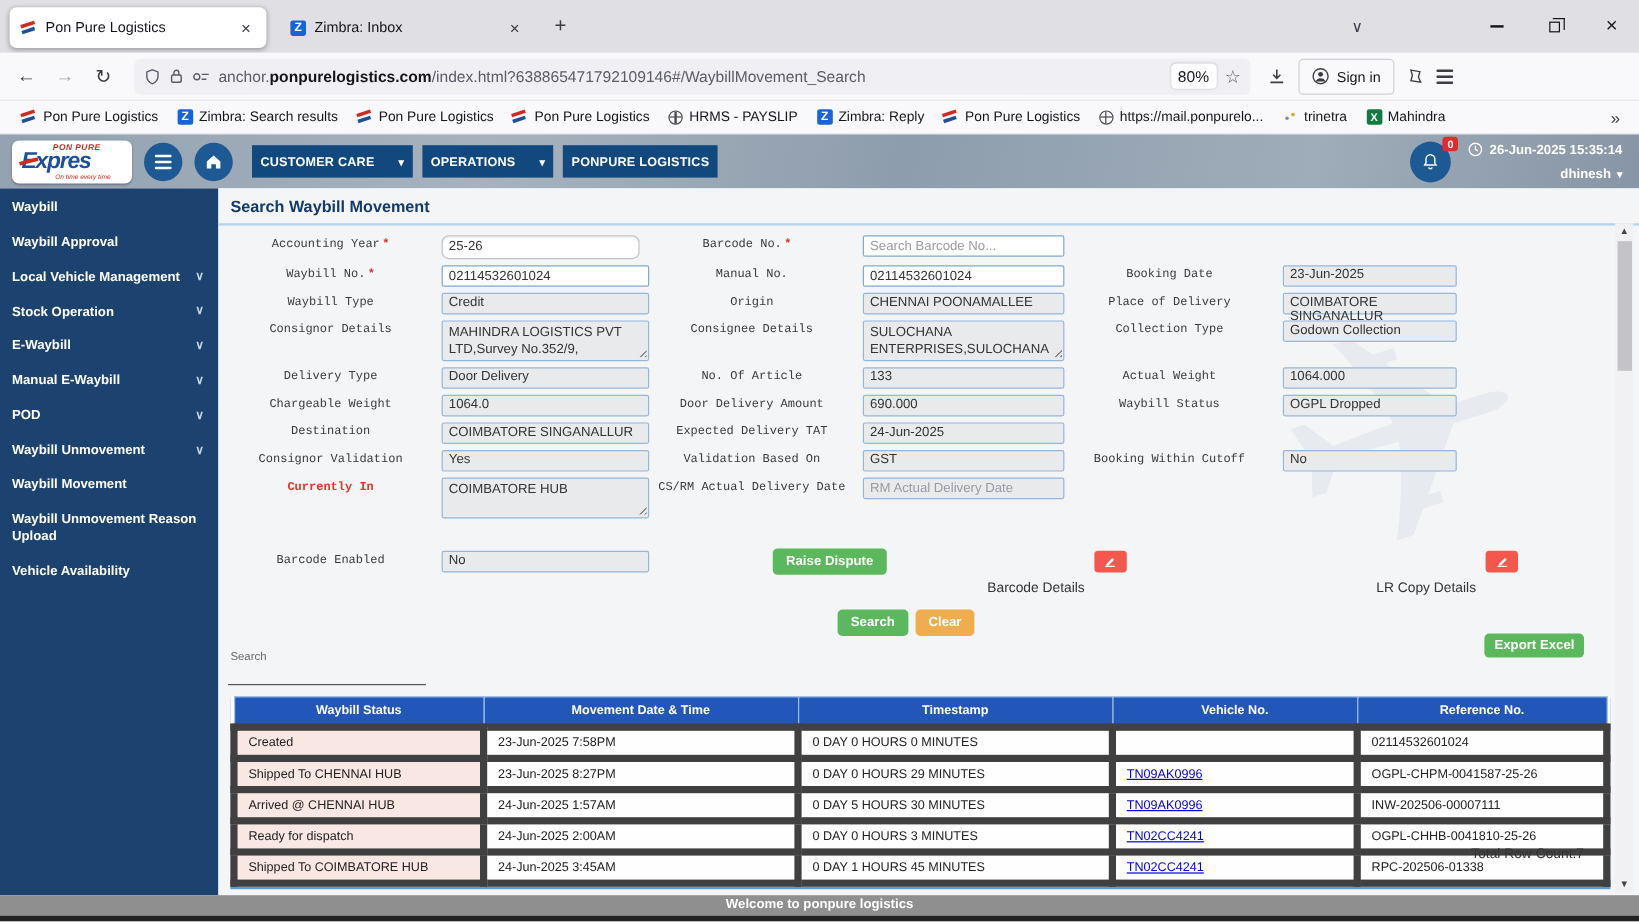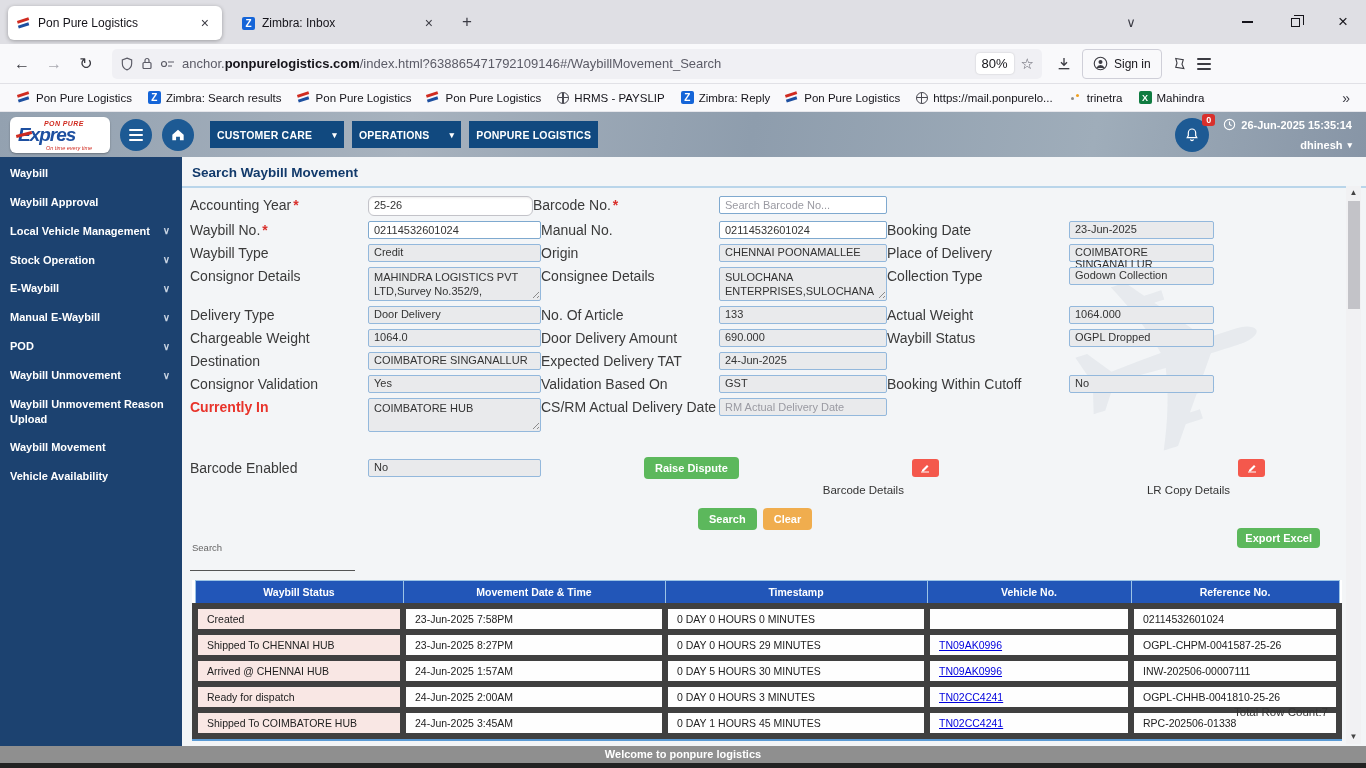--- a/index.html
+++ b/index.html
@@ -75,21 +75,21 @@
   .sidebar { position:absolute; left:0; top:157px; width:182px; height:589px; background:#1c4270; padding-top:2px; overflow:hidden; }
   .side-item { display:flex; align-items:center; justify-content:space-between; color:#fff; font-size:11px; font-weight:700; padding:7px 12px 7px 10px; line-height:1.35; cursor:pointer; }
   .side-chev { color:#c7d3e2; font-size:10px; margin-left:6px; }
 
   .main { position:absolute; left:182px; top:157px; width:1184px; height:589px; background:#f3f5f7; overflow:hidden; }
   .watermark { position:absolute; right:90px; top:60px; font-size:250px; color:rgba(110,130,150,.09); transform:rotate(-18deg); pointer-events:none; }
   .main-title { font-size:13.5px; font-weight:700; color:#123a6b; padding:8px 0 6px 10px; border-bottom:2px solid #b9d5ea; position:relative; }
 
   .formwrap { padding-top:8px; position:relative; }
   .fr { display:flex; align-items:flex-start; margin-bottom:5px; padding-left:8px; }
-  .lbl { font-size:14px; color:#3a3a3a; text-align:left; padding-right:7px; line-height:18px; white-space:nowrap; }
+  .lbl { font-size:10px; color:#3a3a3a; text-align:center; padding-right:7px; line-height:18px; white-space:nowrap;font-family:Liberation Mono, monospace; }
   .l1 { width:178px; } .l2 { width:178px; } .l3 { width:182px; }
   .req { color:#d9302c; margin-left:2px; font-weight:700; }
   .red-lbl { color:#e8332a !important; font-weight:700; }
   .fld { height:18px; font-size:11px; color:#333; padding:1px 5px; font-family:"Liberation Sans",sans-serif; }
   .w1 { width:173px; } .w2 { width:168px; } .w3 { width:145px; }
   .ro { background:#e9eaec; border:1px solid #93b8dc; border-radius:2px; }
   .ed { background:#fff; border:1px solid #7fa9cf; border-radius:2px; }
   .sel { background:#fff; border:1px solid #c3c3c9; border-radius:6px; height:20px; width:165px; box-shadow:inset 0 1px 2px rgba(0,0,0,.08); padding-top:2px; }
   .ta-wrap { position:relative; }
   .ta { height:34px; resize:none; overflow:hidden; line-height:1.3; padding:2px 5px; display:block; }
@@ -113,21 +113,21 @@
   .mtable th { background:#2256b8; color:#fff; font-size:10.5px; font-weight:700; text-align:center; padding:5px 4px; border:1px solid #9cc3e5; }
   .mtable td { font-size:10.5px; color:#222; padding:4px 9px; border:6px solid #404040; height:14px; background:#fefefe; white-space:nowrap; overflow:hidden; }
   .mtable td:first-child { background:#f9e7e4; }
   .mtable a { color:#0000dd; text-decoration:underline; }
 
   .pagesize { margin:14px 0 0 10px; width:130px; position:relative; }
   .ps-label { font-size:9.5px; color:#555; }
   .ps-row { display:flex; justify-content:space-between; align-items:center; border-bottom:2px solid #3b5fd0; padding:2px 2px 3px 0; }
   .ps-val { font-size:11px; color:#222; }
   .ps-chev { font-size:9px; color:#555; }
-  .rowcount { position:absolute; right:38px; bottom:28px; font-size:11.5px; color:#333; }
+  .rowcount { position:absolute; right:46px; bottom:28px; font-size:11.5px; color:#333; }
 
   .vscroll { position:absolute; right:5px; top:29px; bottom:2px; width:15px; background:#f1f1f3; }
   .vs-arrow { position:absolute; left:0; width:15px; height:14px; text-align:center; font-size:8px; color:#444; line-height:14px; }
   .vs-up { top:0; } .vs-down { bottom:0; }
   .vs-thumb { position:absolute; left:1.5px; top:15px; width:12px; height:108px; background:#c3c3c8; }
 
   .footerbar { position:absolute; left:0; top:746px; width:100%; height:17px; background:#8f8f8f; color:#fff; text-align:center; font-size:11px; font-weight:700; line-height:17px; }
   .bottomstrip { position:absolute; left:0; top:763px; width:100%; height:5px; background:#222; }
 
   svg { display:block; }
@@ -340,24 +340,24 @@
       </div>
       <div class="side-item">
         <span>POD</span>
         <span class="side-chev">∨</span>
       </div>
       <div class="side-item">
         <span>Waybill Unmovement</span>
         <span class="side-chev">∨</span>
       </div>
       <div class="side-item">
+        <span>Waybill Movement</span>
+      </div>
+      <div class="side-item">
         <span>Waybill Unmovement Reason Upload</span>
-      </div>
-      <div class="side-item">
-        <span>Waybill Movement</span>
       </div>
       <div class="side-item">
         <span>Vehicle Availability</span>
       </div>
     </div>
 
   <div class="main">
     <span class="watermark">✈</span>
     <div class="main-title">Search Waybill Movement</div>
 

